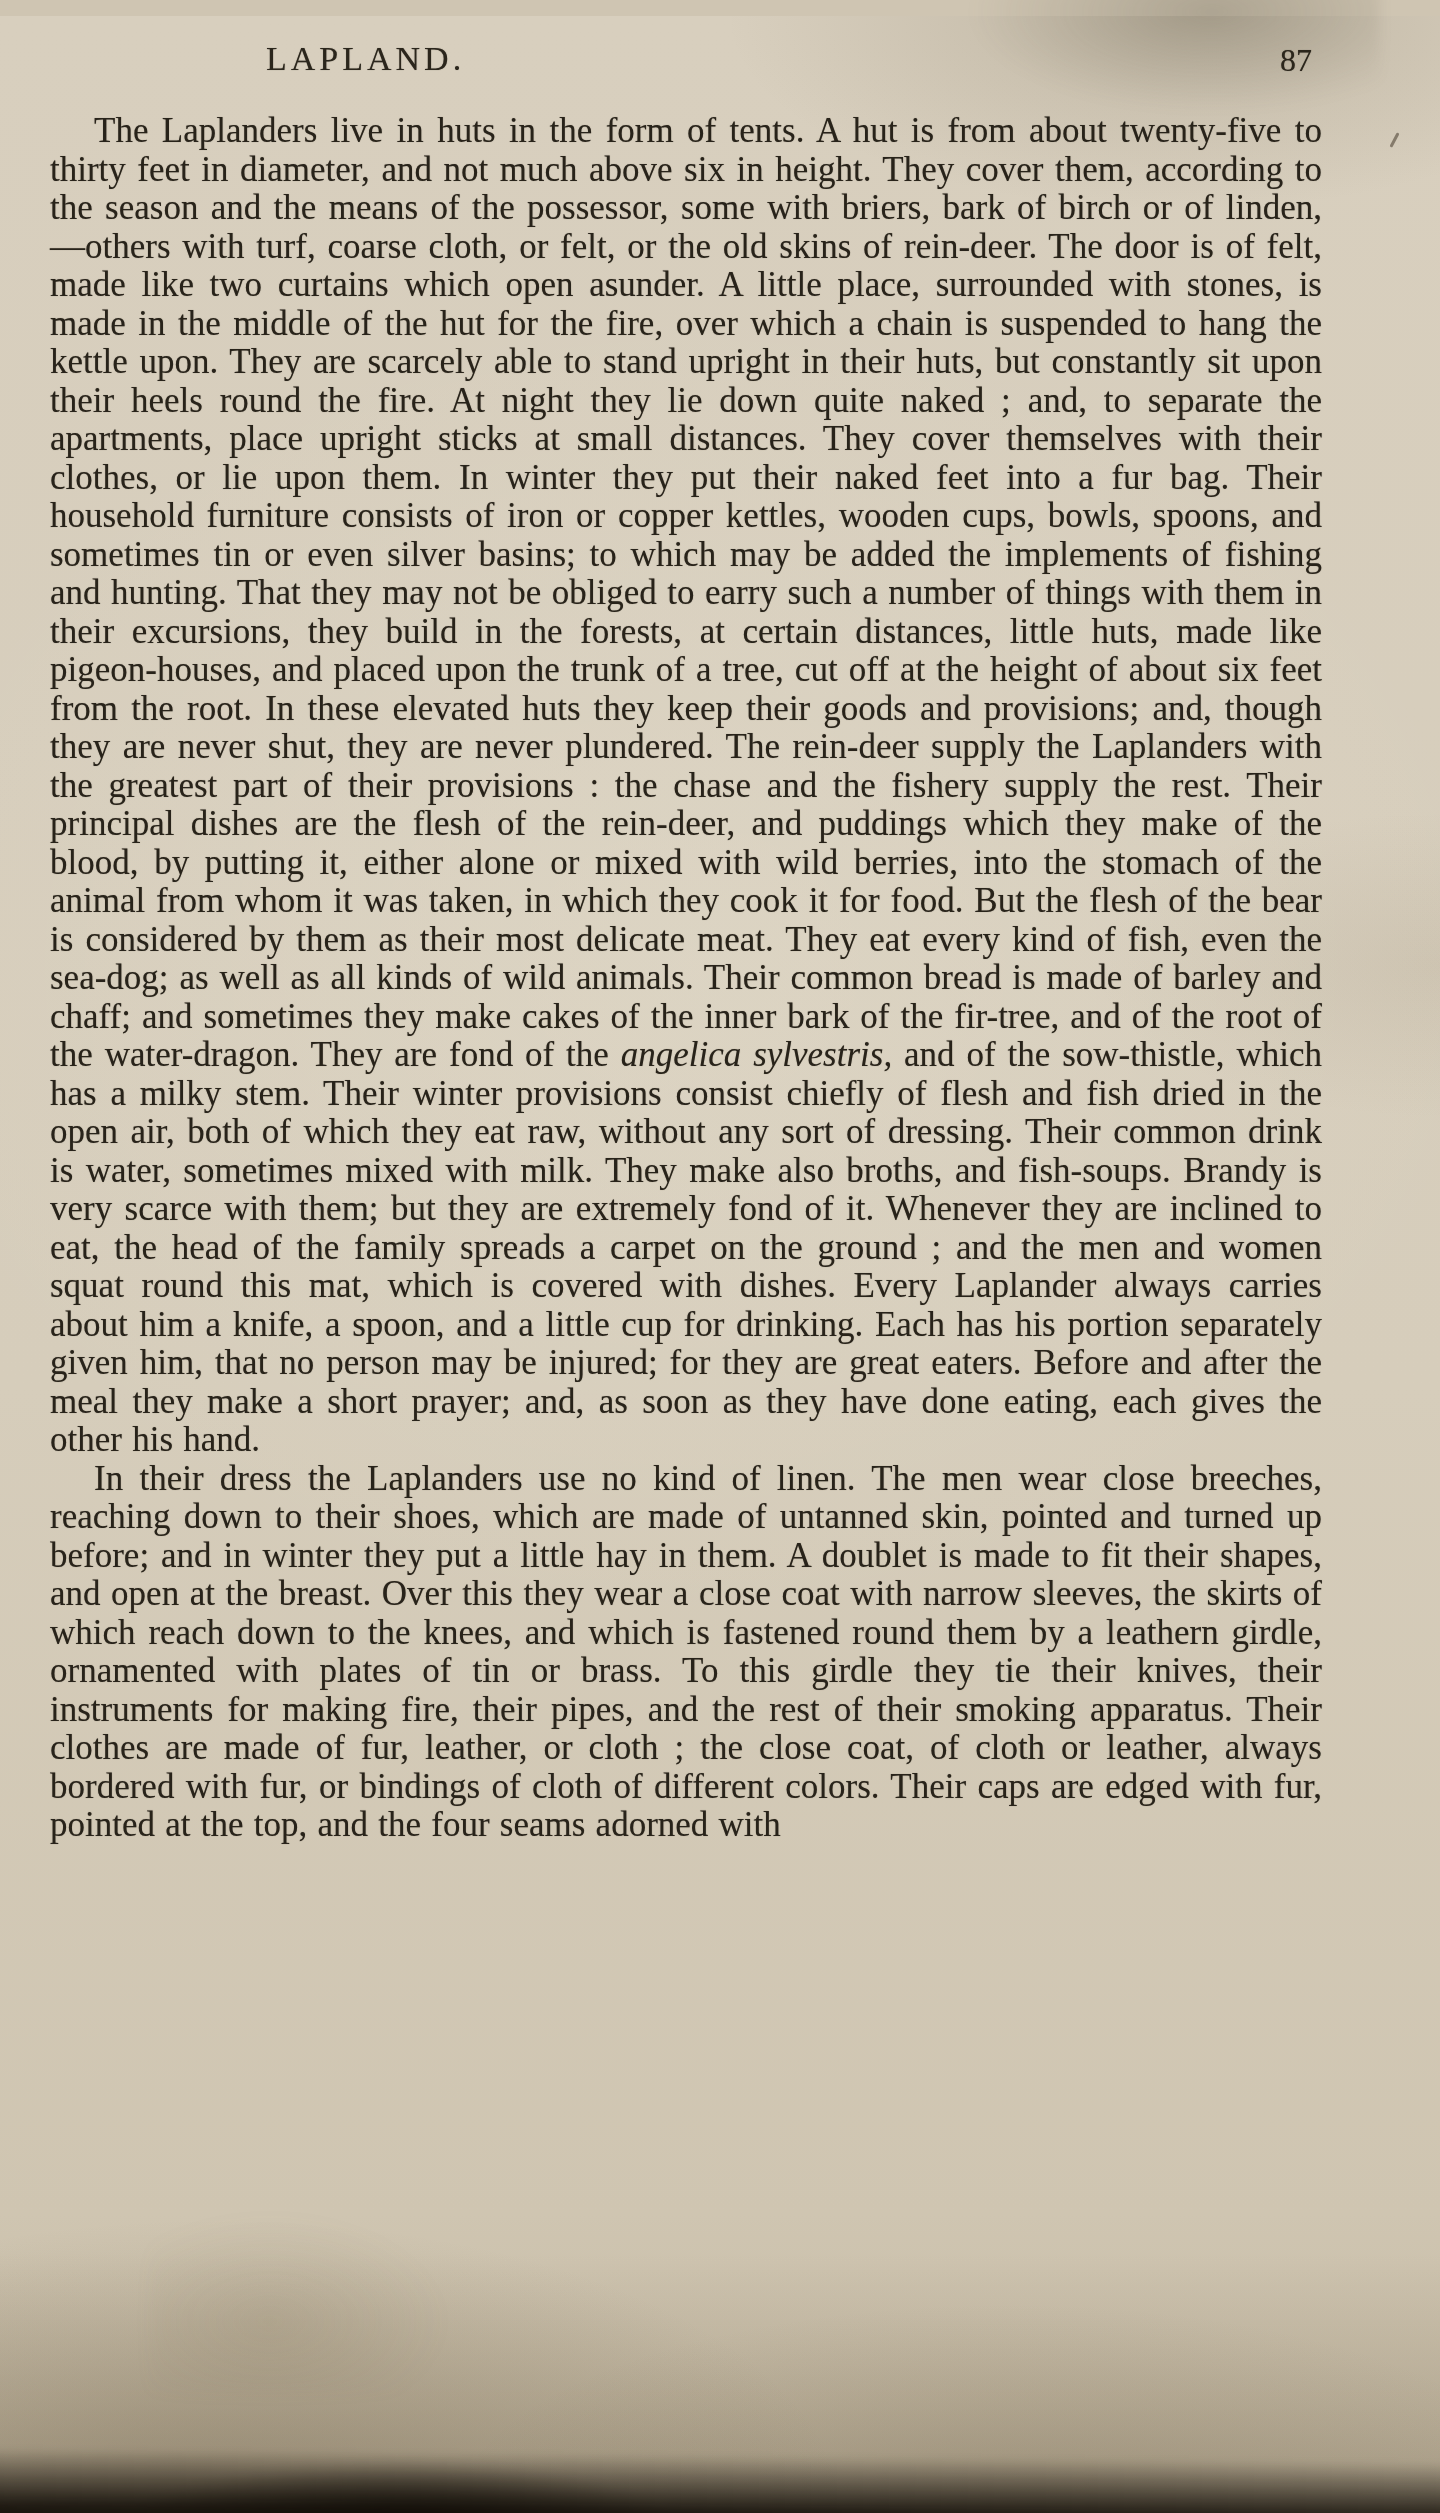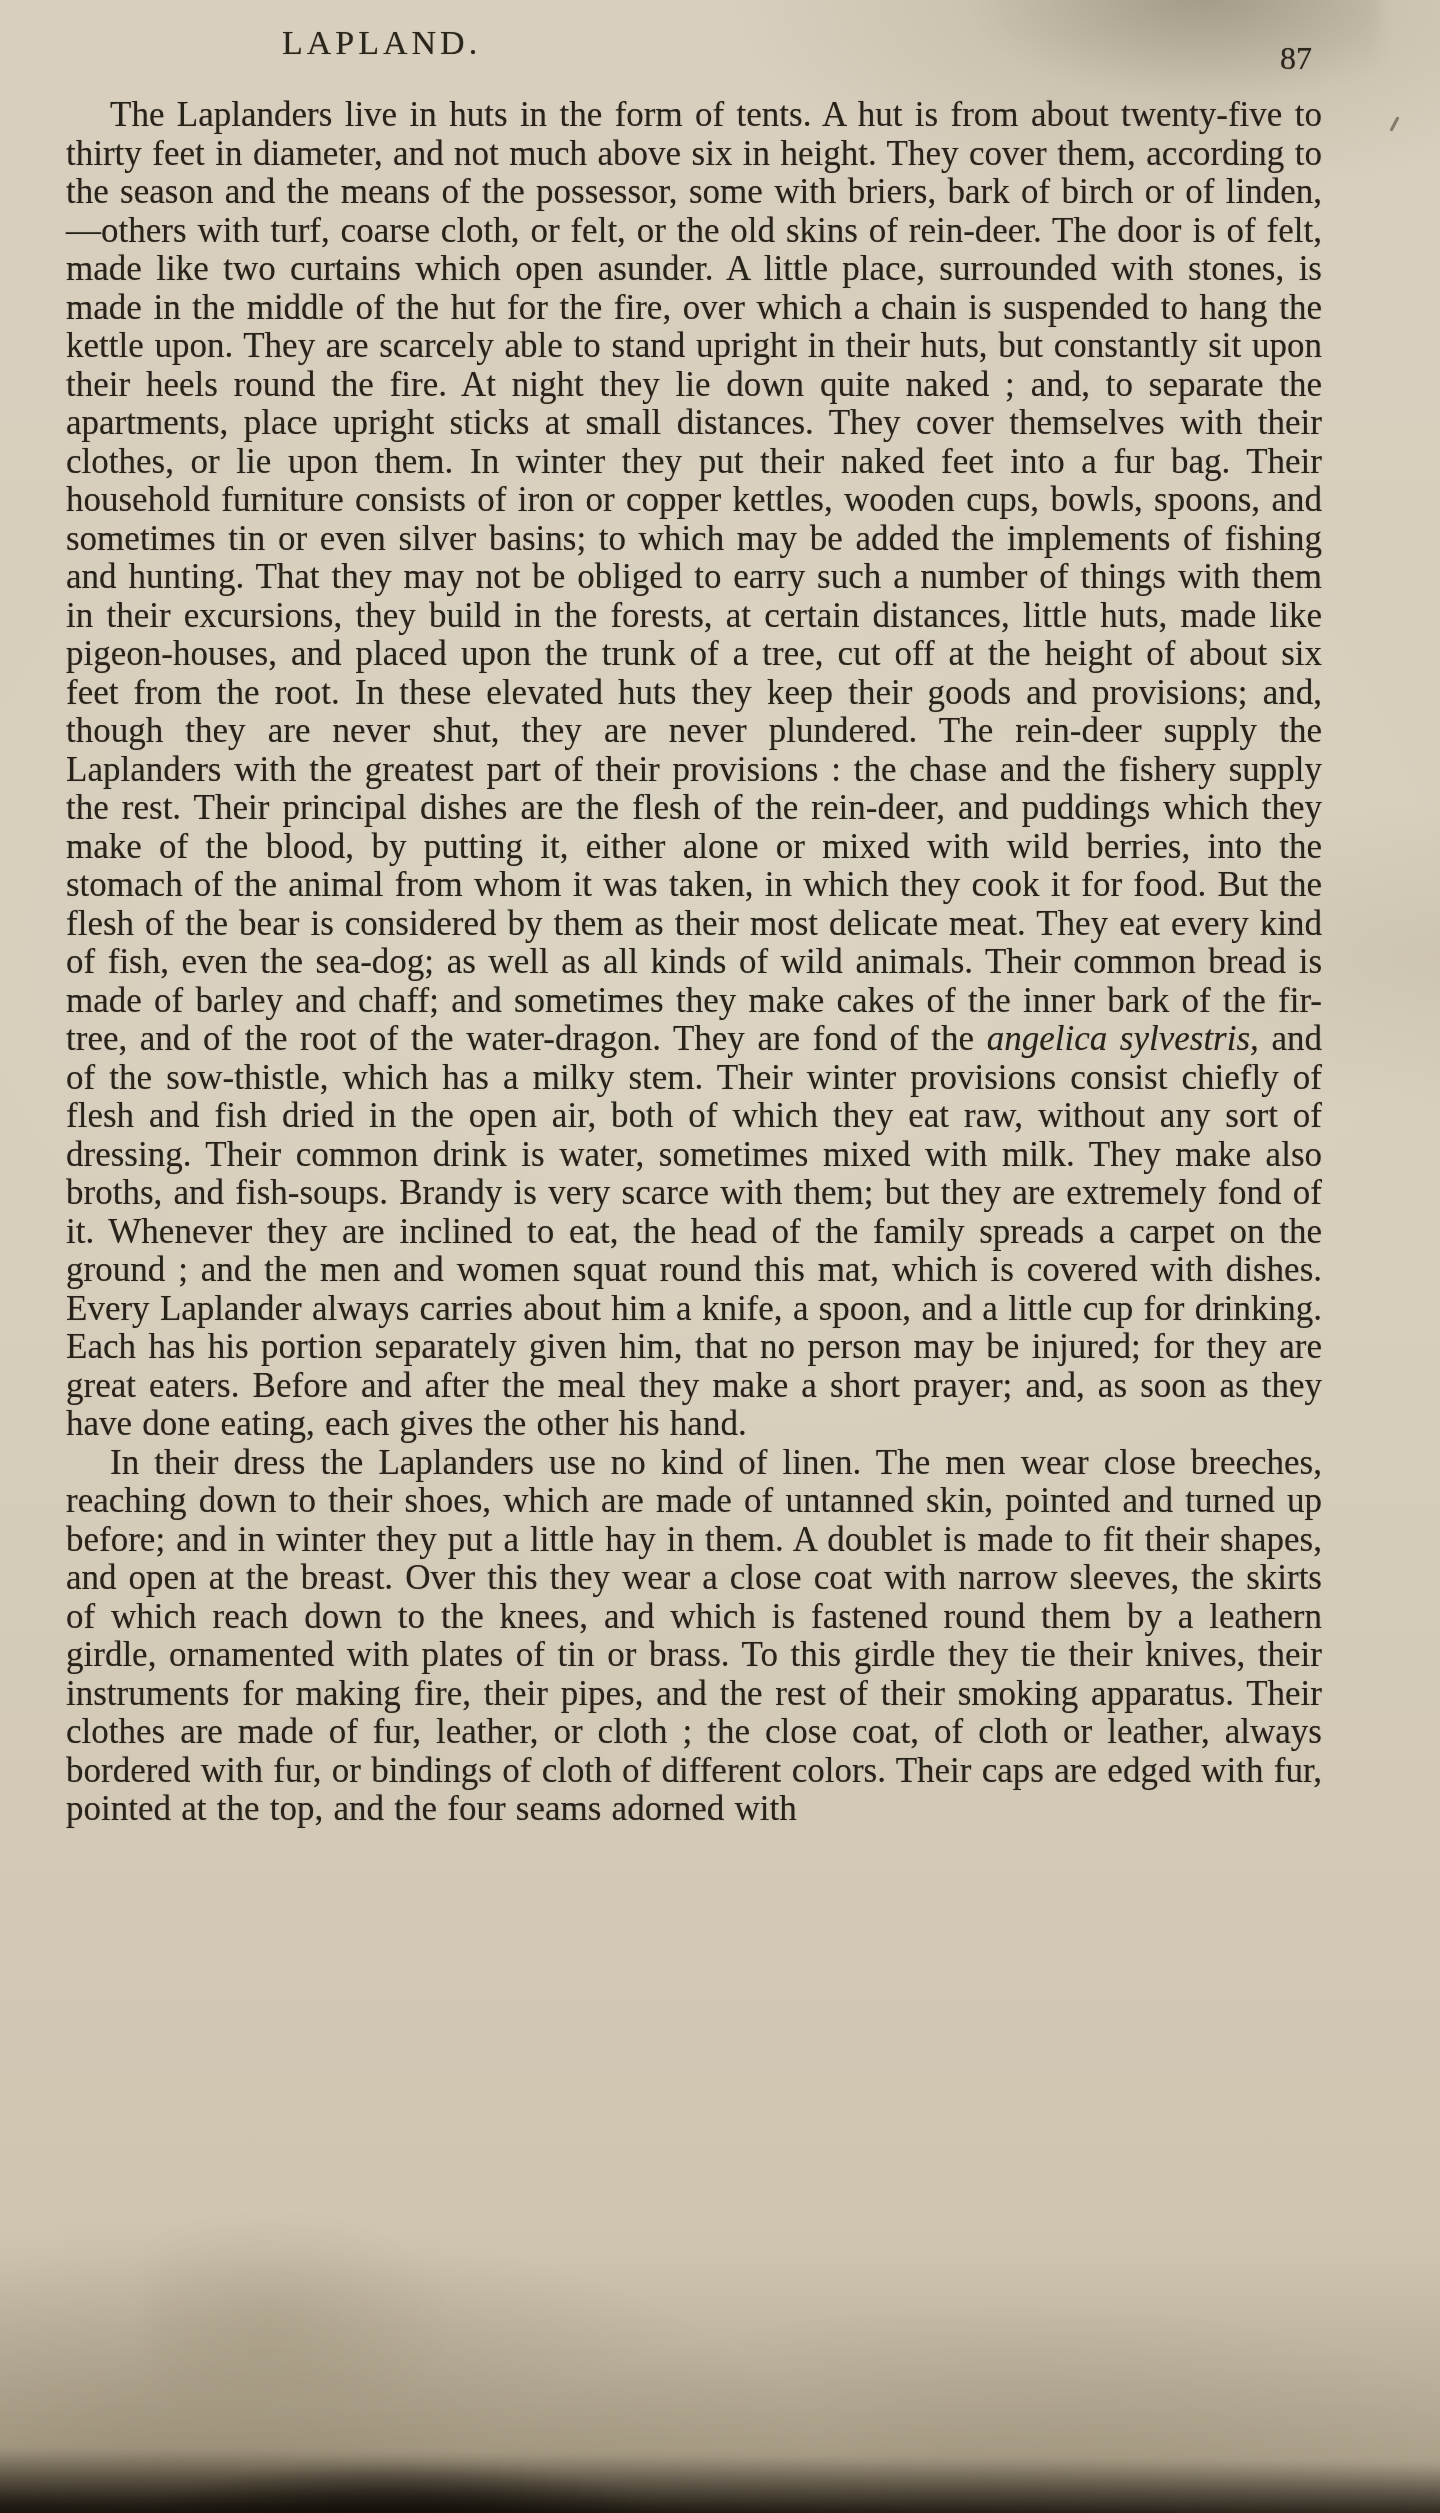--- a/index.html
+++ b/index.html
@@ -13,40 +13,41 @@
   .paper {
     position: absolute;
     inset: 0;
     background:
       radial-gradient(ellipse 700px 300px at 82% 0%, rgba(110, 98, 75, 0.22), transparent 65%),
       radial-gradient(ellipse 500px 220px at 100% 38%, rgba(120, 105, 80, 0.10), transparent 70%),
       radial-gradient(ellipse 1100px 900px at 48% 38%, rgba(255, 252, 238, 0.14), transparent 75%),
       radial-gradient(ellipse 900px 420px at 15% 100%, rgba(85, 70, 45, 0.28), transparent 70%),
       radial-gradient(ellipse 800px 300px at 70% 100%, rgba(85, 70, 45, 0.18), transparent 70%),
       linear-gradient(180deg, #d8cfbe 0%, #d6cdbb 55%, #cfc5b1 88%, #c4b9a3 100%);
-    padding: 24px 118px 0 66px;
+    padding: 24px 118px 0 50px;
+    margin-top: 16px;
   }
   .page-header {
     position: relative;
     height: 48px;
     margin-bottom: 24px;
   }
   .running-title {
     position: absolute;
     left: 216px;
     top: 0;
     font-size: 34px;
     letter-spacing: 4px;
     color: #2b261c;
     text-shadow: 0 0 1px rgba(43, 38, 28, 0.45);
   }
   .page-number {
     position: absolute;
     right: 10px;
-    top: 16px;
+    top: 2px;
     font-size: 32px;
     color: #2b261c;
     text-shadow: 0 0 1px rgba(43, 38, 28, 0.45);
   }
   .text-block {
     color: #28231a;
     font-size: 35px;
     line-height: 38.5px;
     text-align: justify;
     text-shadow: 0 0 1px rgba(40, 32, 20, 0.38);

